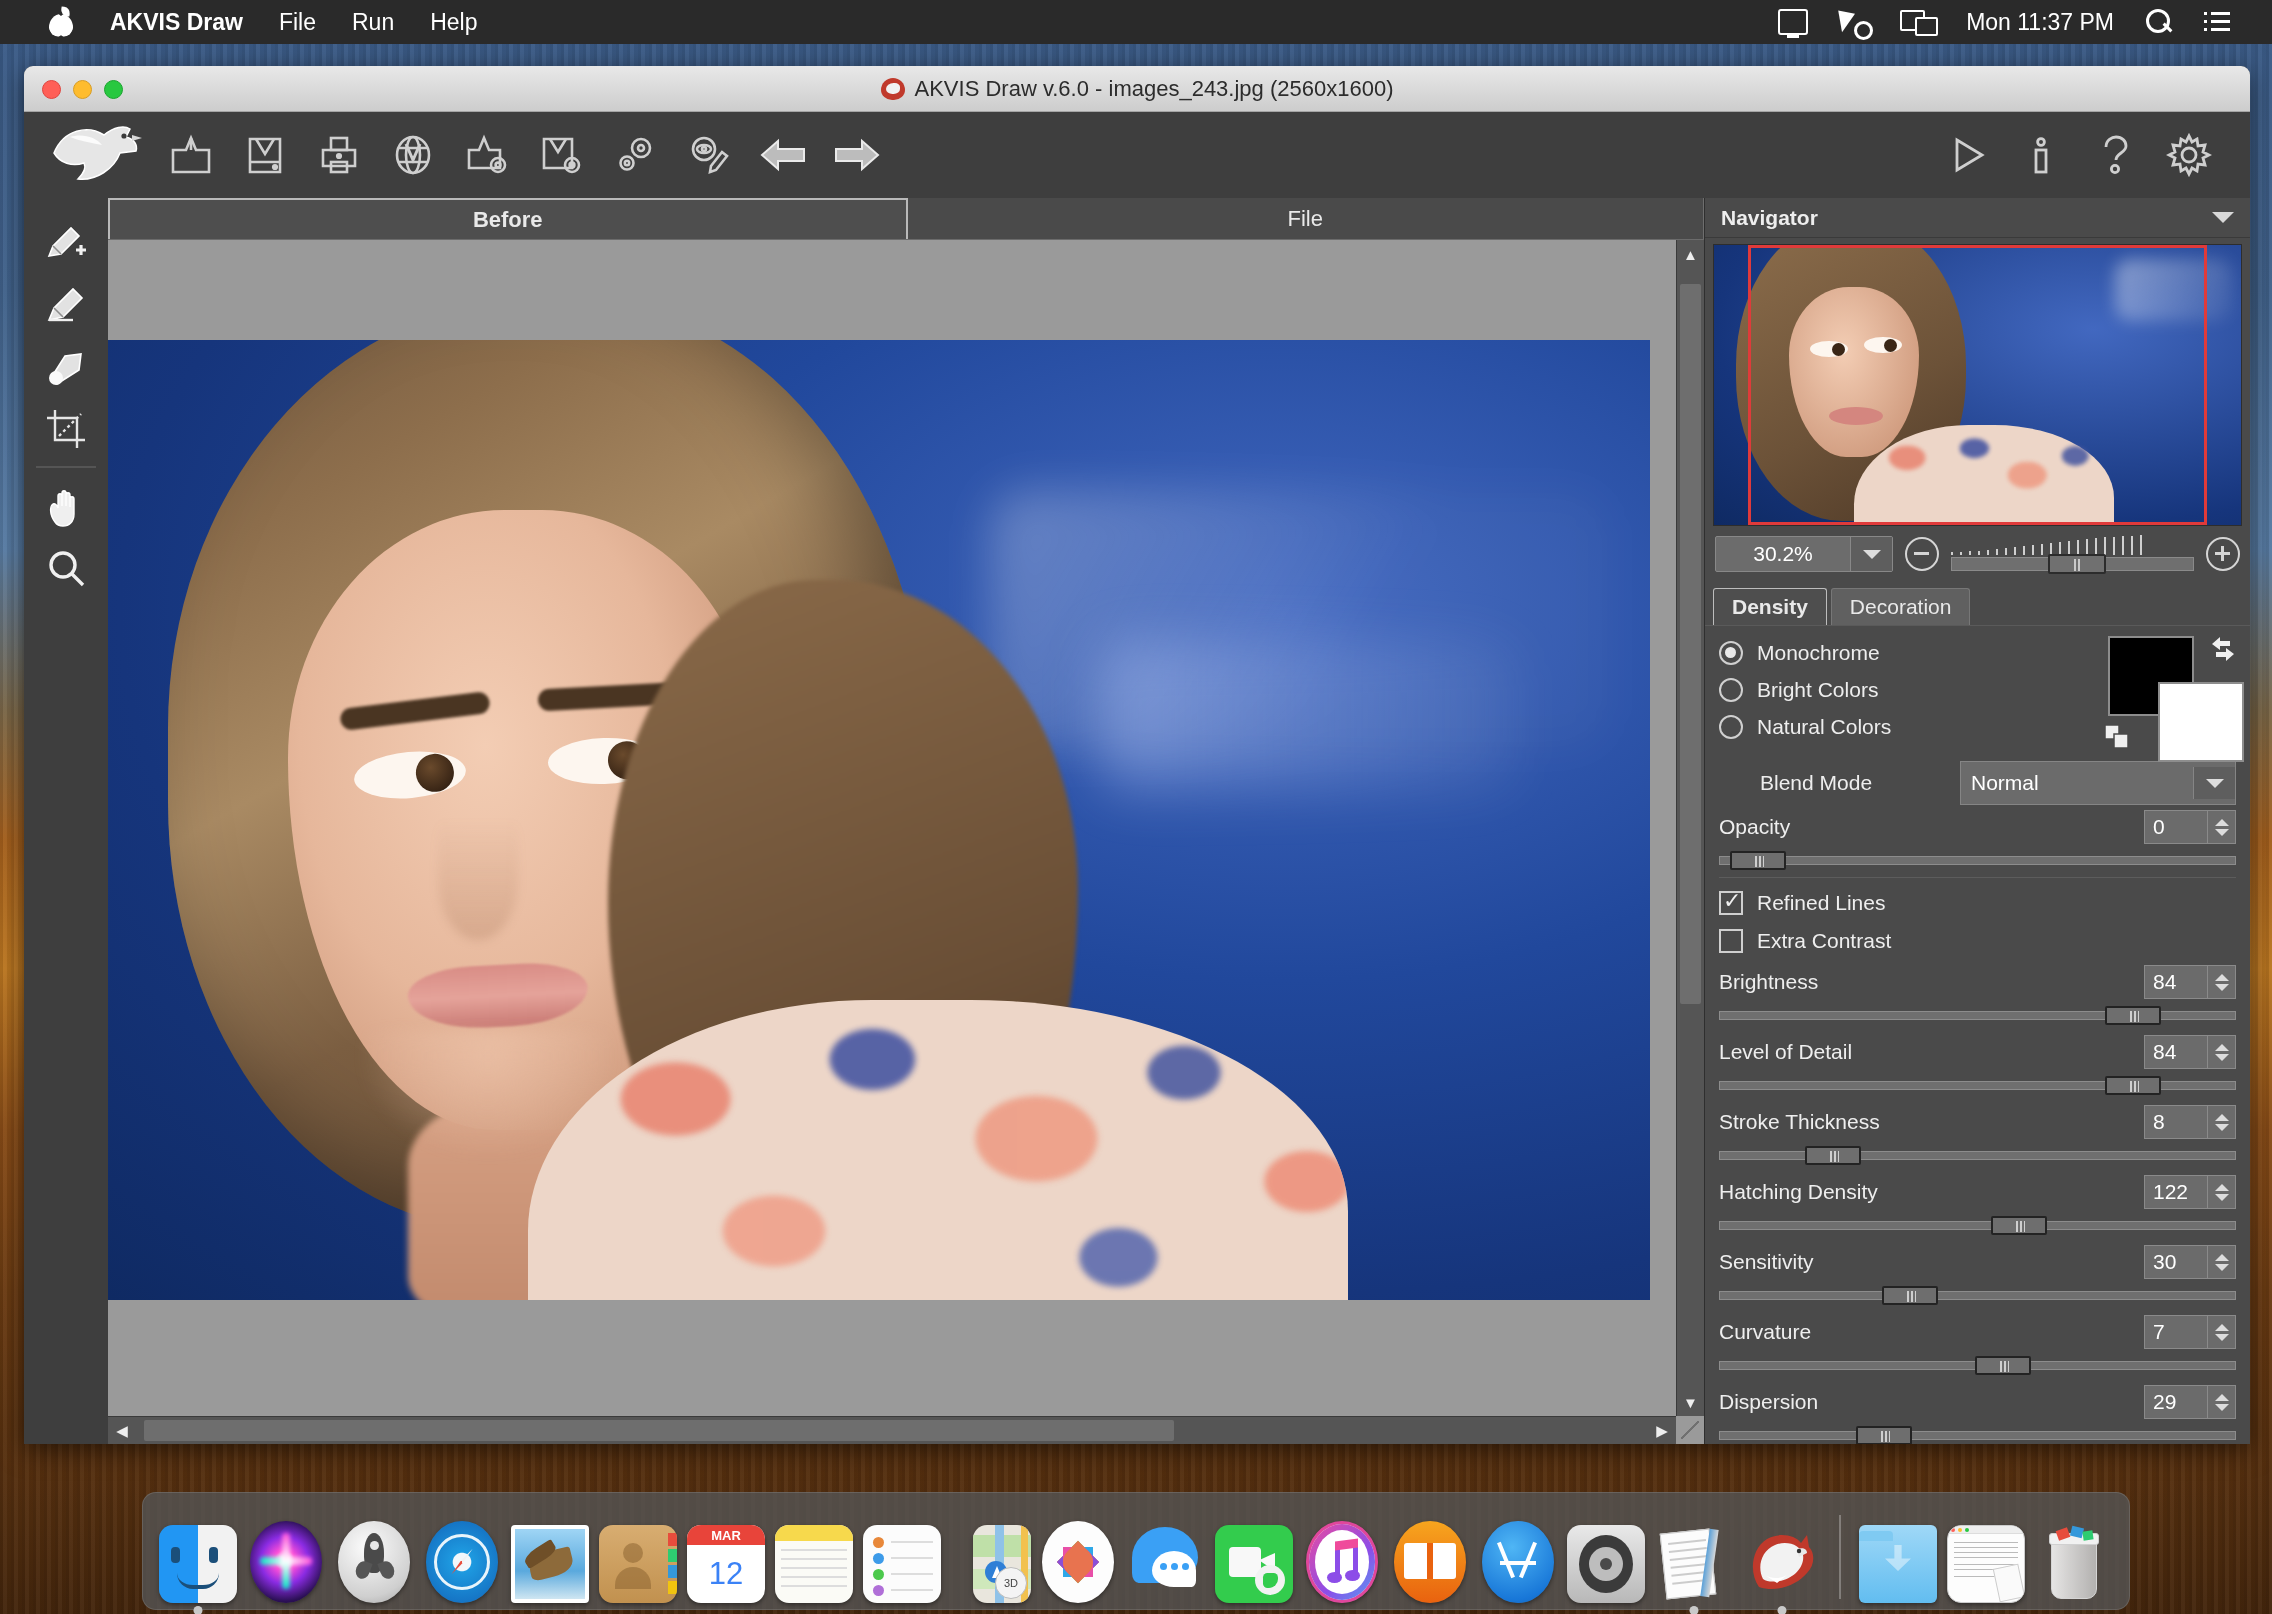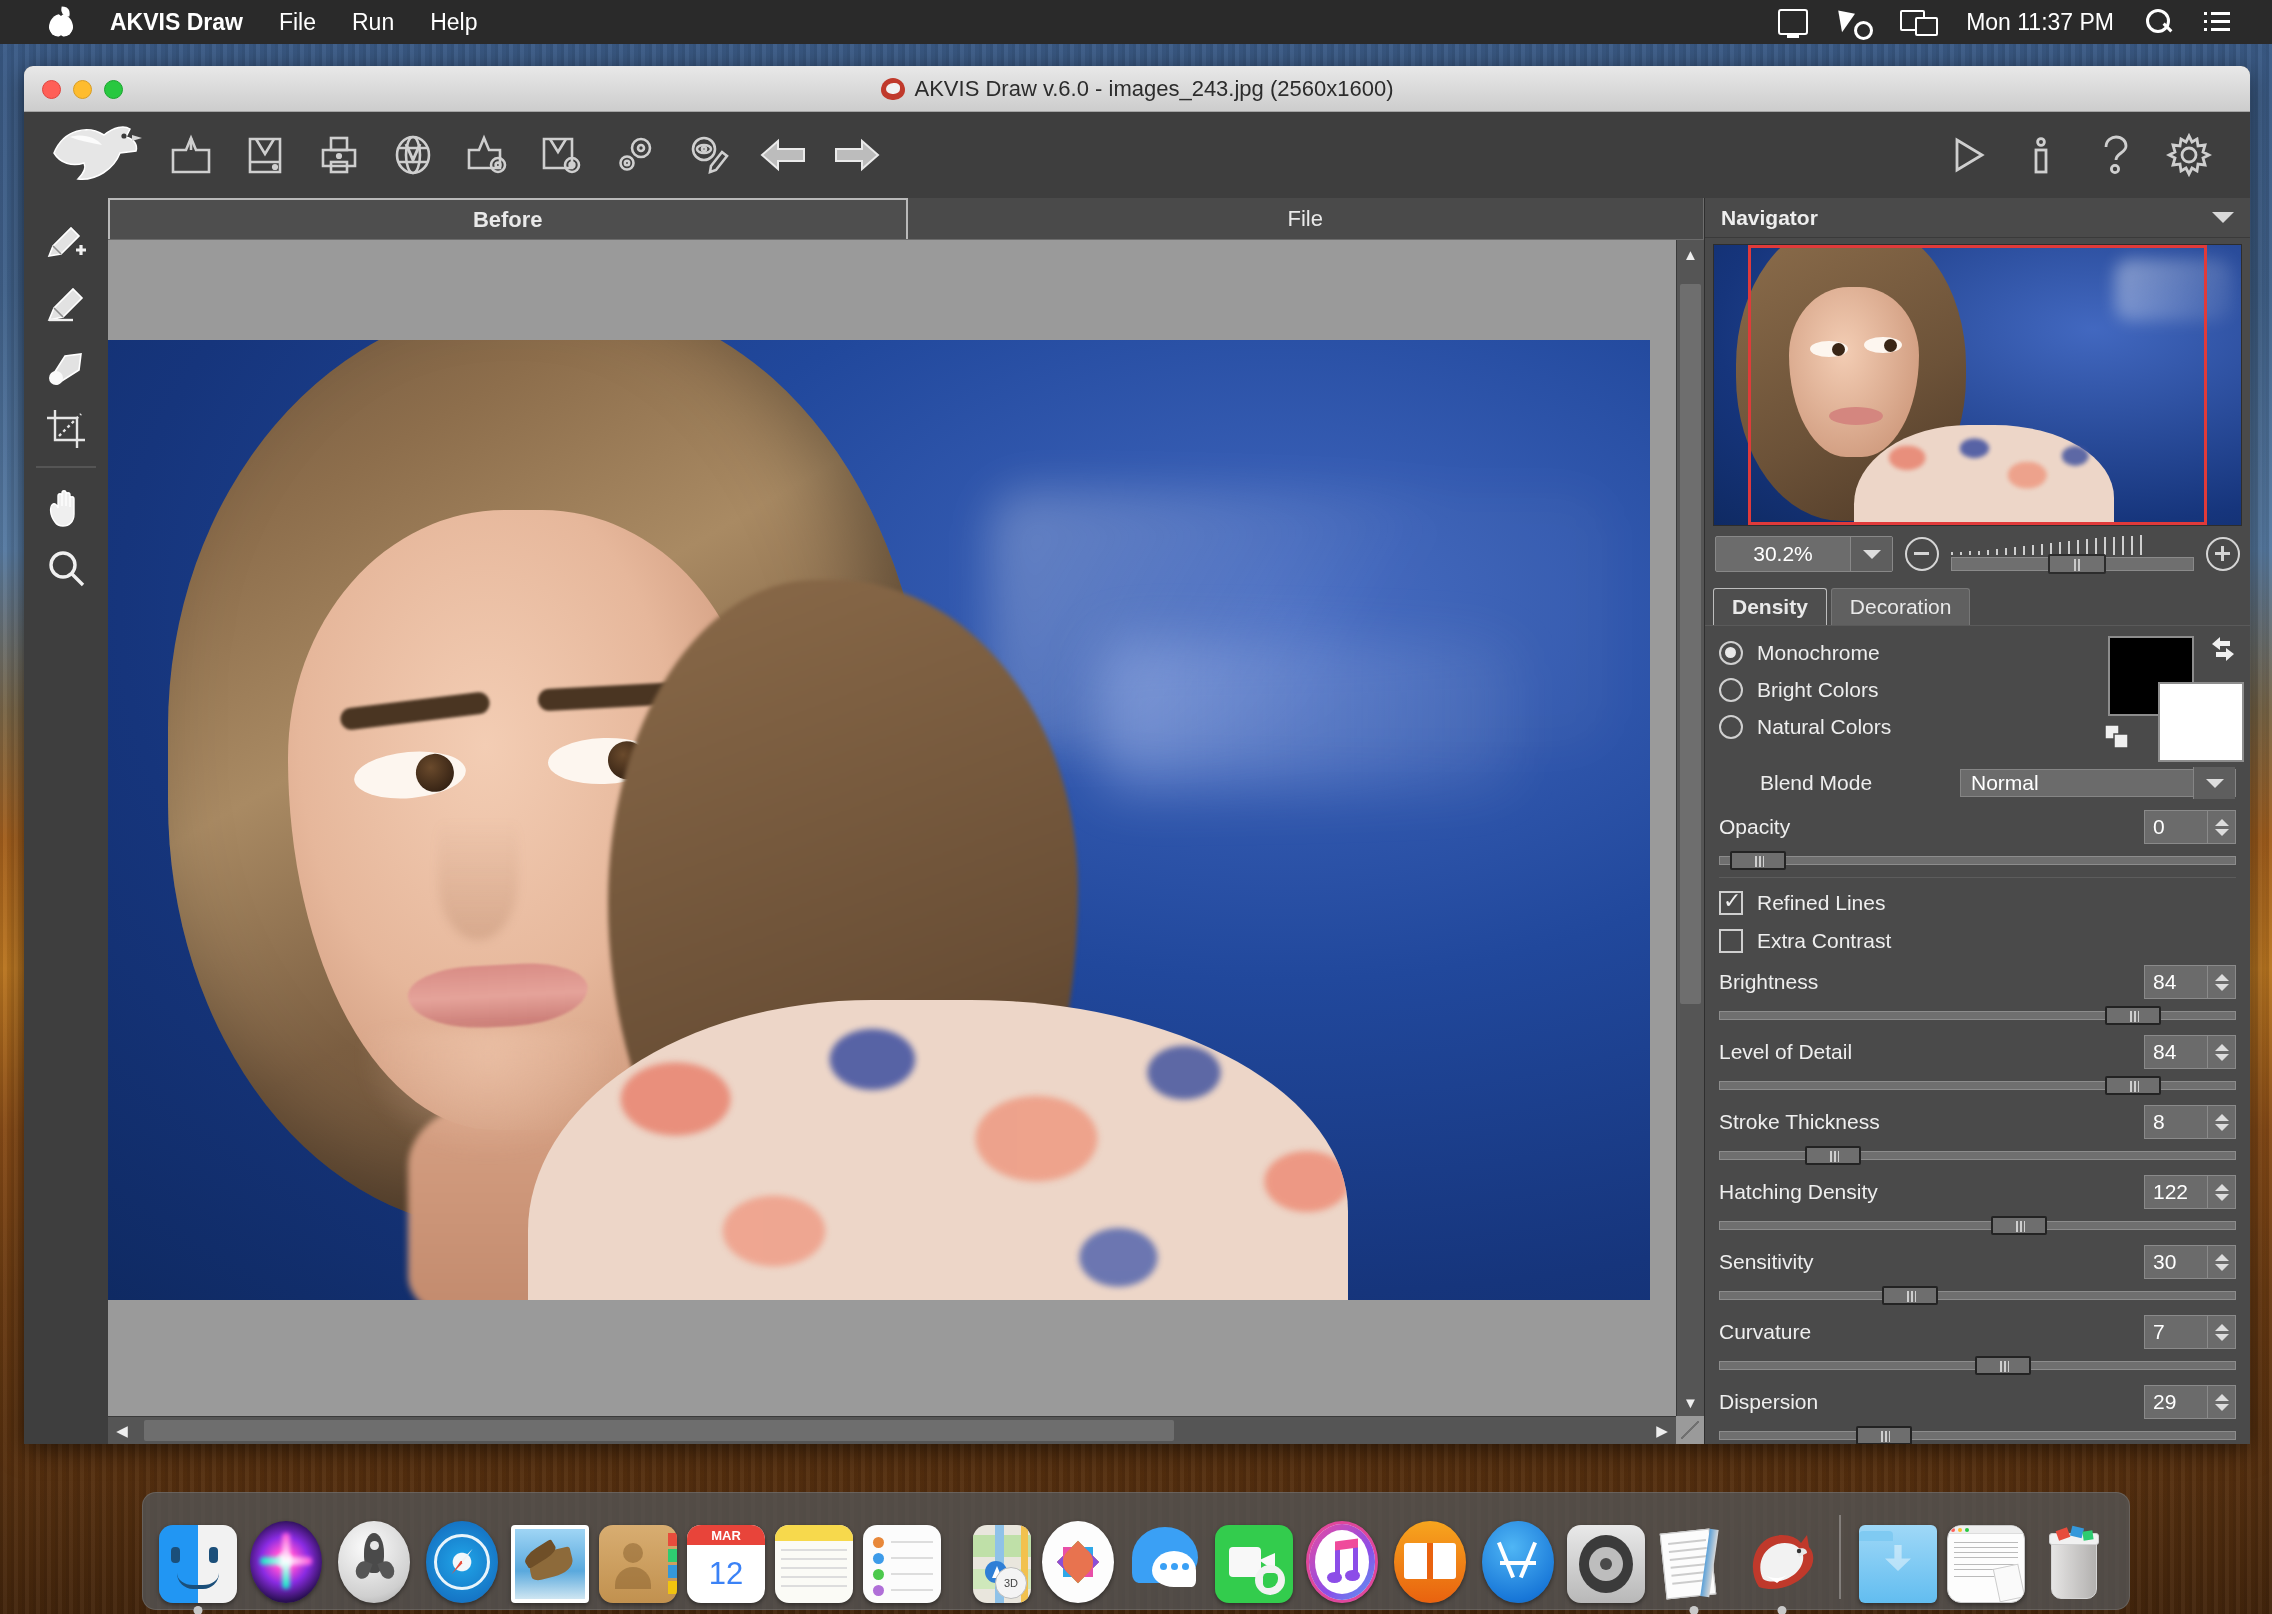--- a/index.html
+++ b/index.html
@@ -259,21 +259,21 @@
   .radio-lbl{ font-size:21px; }
   .swatches{ position:absolute; right:16px; top:10px; width:130px;height:118px;}
   .sw-fg{position:absolute;left:4px;top:0;width:86px;height:80px;background:#000;border:2px solid #8d8d8d;}
   .sw-bg{position:absolute;left:54px;top:46px;width:86px;height:80px;background:#fff;border:2px solid #8d8d8d;}
   .sw-swap{position:absolute;right:-4px;top:-2px;width:30px;height:30px;}
   .sw-reset{position:absolute;left:0;top:88px;width:28px;height:28px;}
 
   .row{ display:flex; align-items:center; height:44px; }
   .row .lbl{ font-size:21px; flex:1; }
   .combo{
-    flex:1; height:28px; background:#6b6b6b; border:1px solid #858585;
+    flex:1; height:44px; background:#6b6b6b; border:1px solid #858585;
     display:flex; align-items:center; padding-left:10px; font-size:21px; color:#fff;
   }
   .combo-caret{ margin-left:auto; width:42px;height:32px;background:#5e5e5e;border-left:1px solid #858585;
                 display:flex;align-items:center;justify-content:center;}
   .combo-caret::after{content:"";width:0;height:0;border-left:9px solid transparent;
                 border-right:9px solid transparent;border-top:9px solid #ddd;}
   .spin{ display:flex; width:92px; height:34px; background:#6b6b6b; border:1px solid #8a8a8a;}
   .spin .v{ flex:1; font-size:21px; color:#fff; display:flex; align-items:center; padding-left:8px;}
   .spin .arrows{ width:28px; background:#6b6b6b; border-left:1px solid #8a8a8a;
                  display:flex;flex-direction:column;align-items:center;justify-content:center;gap:3px;}

